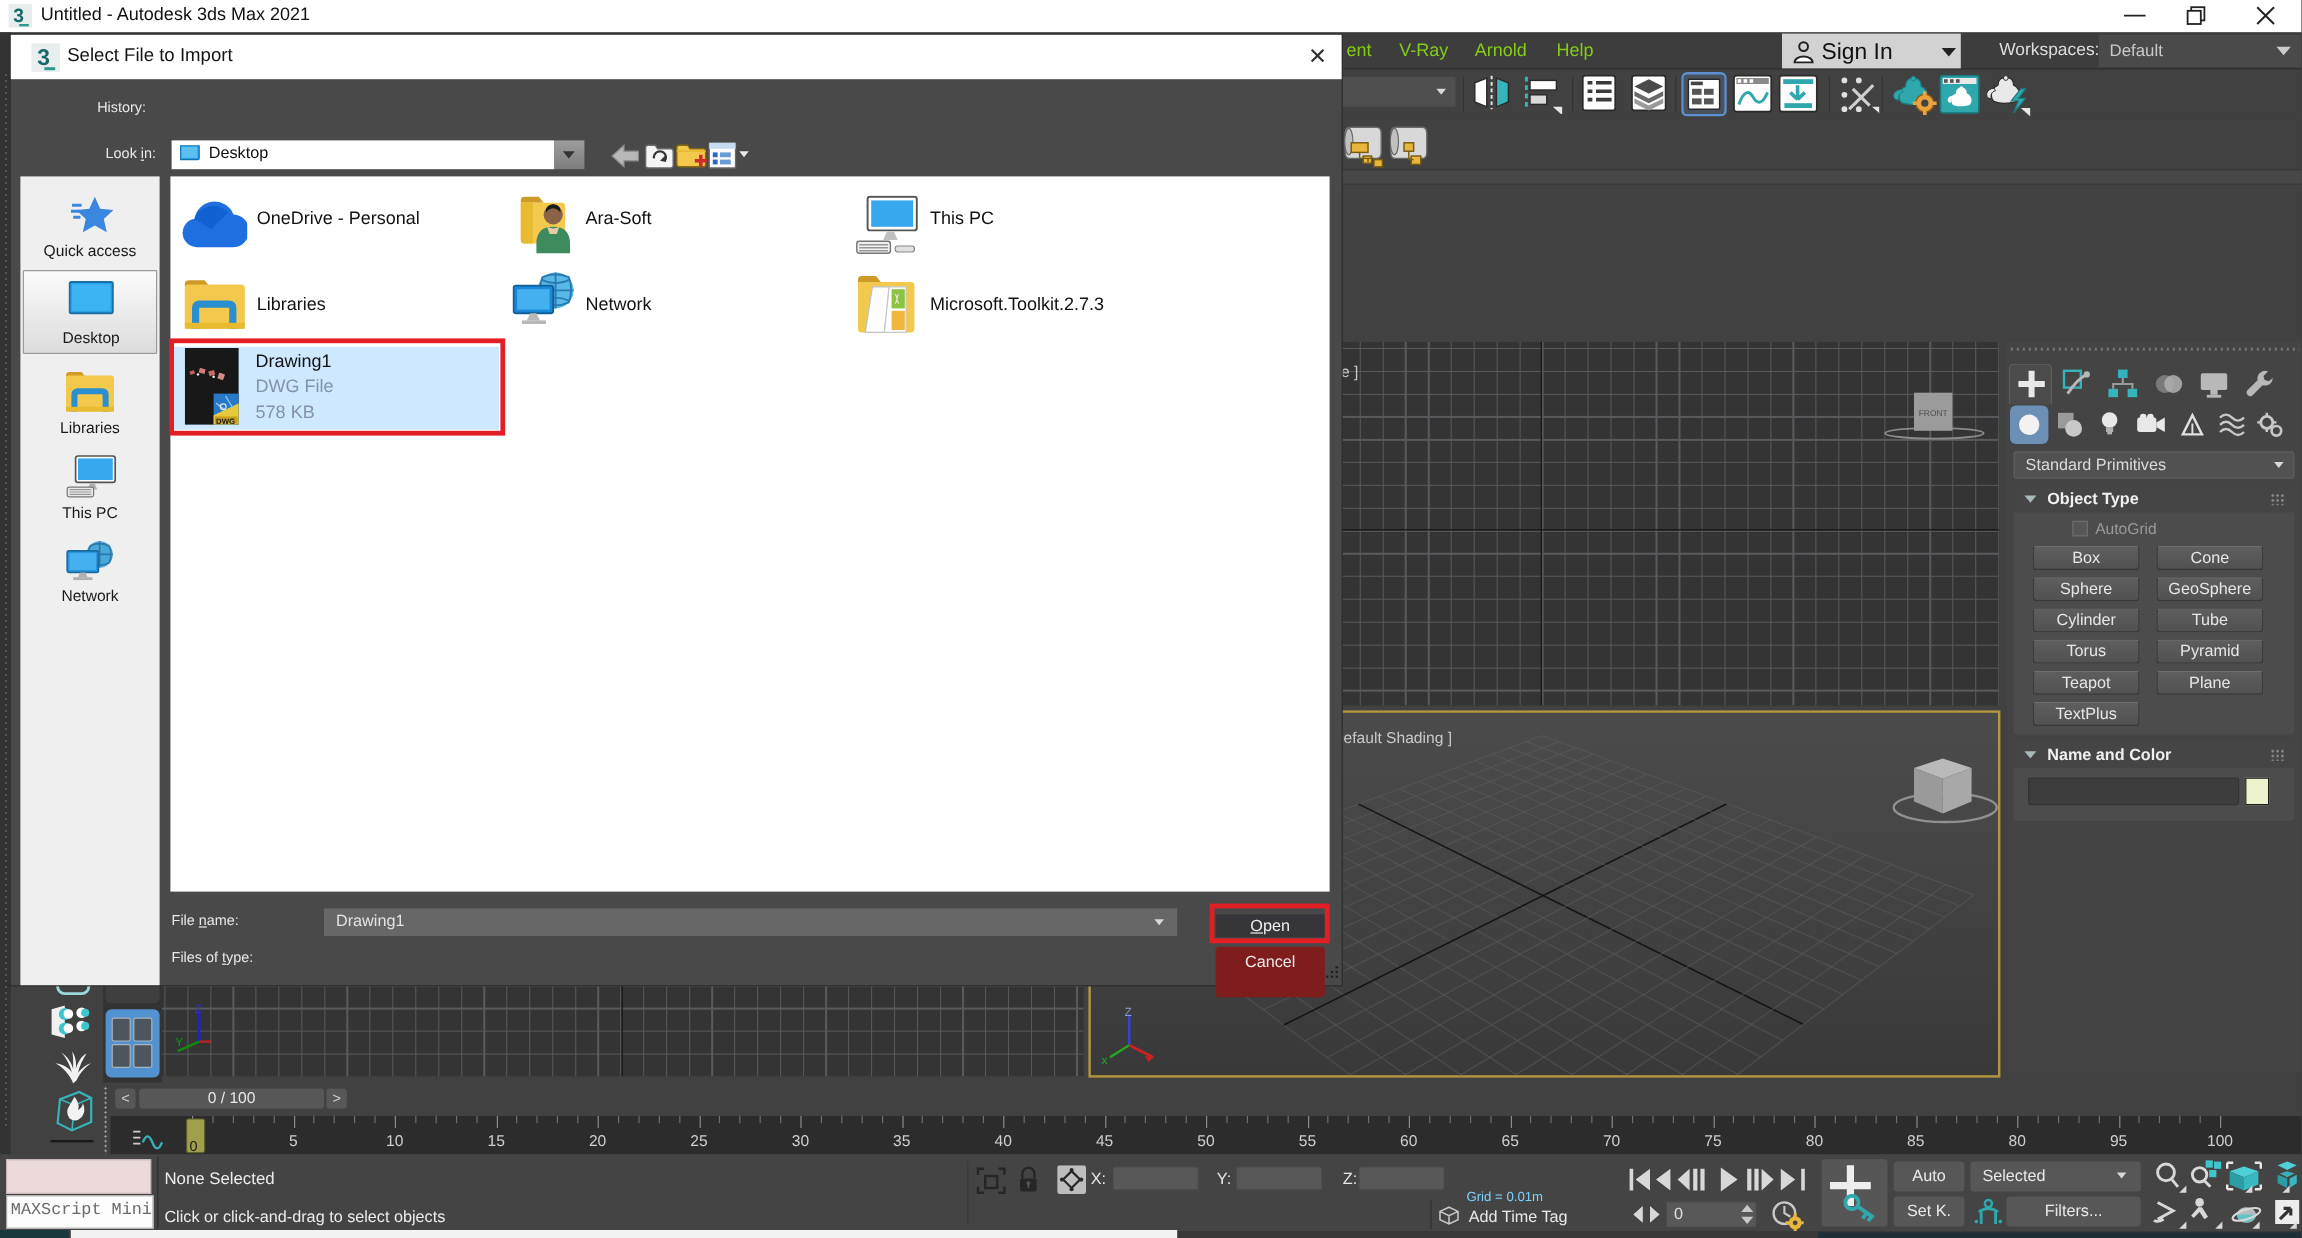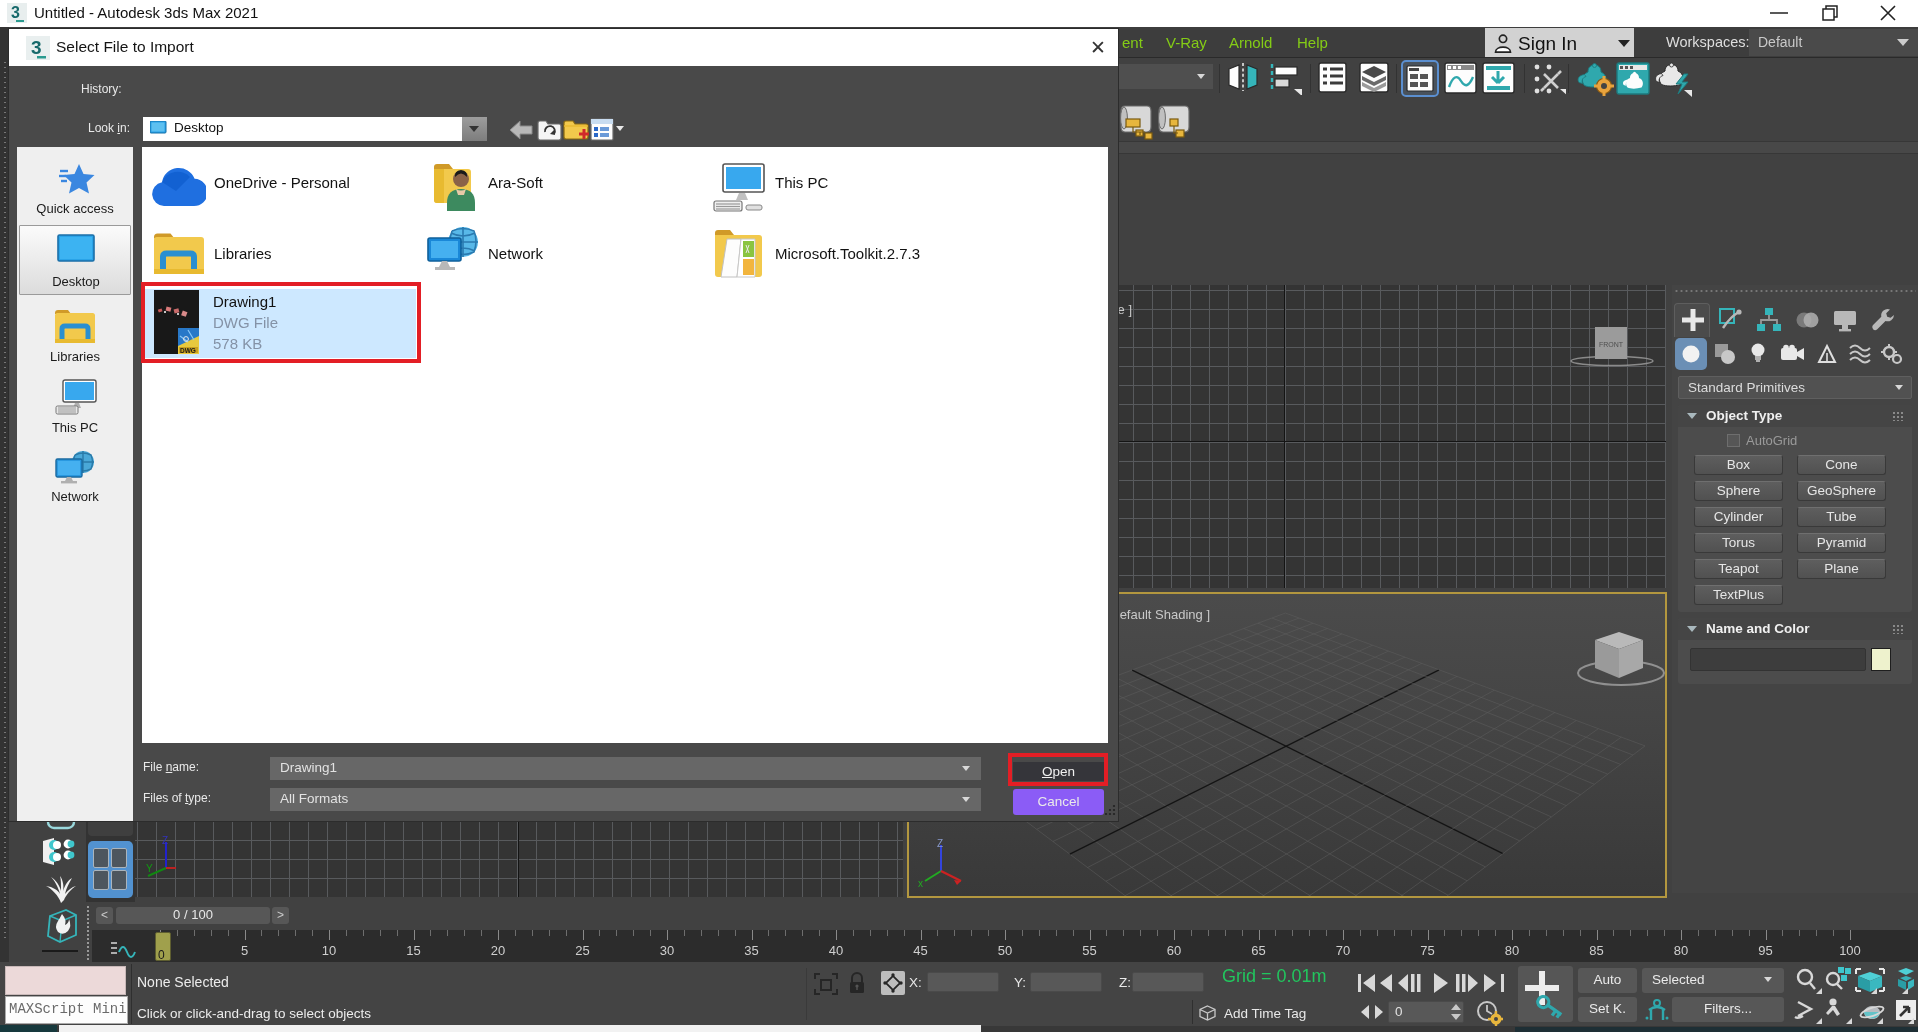--- a/index.html
+++ b/index.html
@@ -613,21 +613,21 @@
         <circle cx="4" cy="12" r="1.7"></circle>
         <circle cx="20" cy="12" r="1.7"></circle>
       </g>
     </svg>
     <div class="txt" style="left:909px;top:13px;font-size:13.5px;color:#e8e8e8">X:</div>
     <div class="sfield" style="left:927px;top:10px;width:72px;height:20px"></div>
     <div class="txt" style="left:1014px;top:13px;font-size:13.5px;color:#e8e8e8">Y:</div>
     <div class="sfield" style="left:1030px;top:10px;width:72px;height:20px"></div>
     <div class="txt" style="left:1119px;top:13px;font-size:13.5px;color:#e8e8e8">Z:</div>
     <div class="sfield" style="left:1132px;top:10px;width:72px;height:20px"></div>
-    <div class="txt" style="left:1222px;top:4px;font-size:18px;color:#22c55e">Grid = 0.01m</div>
+    <div class="txt" style="left:1222px;top:30px;font-size:11px;color:#7dd3fc">Grid = 0.01m</div>
     <div class="abs" style="left:1192px;top:38px;width:1px;height:24px;background:#2f2f2f"></div>
     <svg class="abs" style="left:1199px;top:43px" width="17" height="16" viewBox="0 0 17 16">
 <path d="M8.5 1 L16 4.5 L16 11.5 L8.5 15 L1 11.5 L1 4.5 Z M1 4.5 L8.5 8 L16 4.5 M8.5 8 L8.5 15" fill="none" stroke="#c8c8c8" stroke-width="1.3"></path>
     </svg>
     <div class="txt" style="left:1224px;top:44px;font-size:13.5px;color:#e8e8e8">Add Time Tag</div>
     <svg class="abs" style="left:1356px;top:8px" width="150" height="26" viewBox="0 0 150 26">
 <g fill="#d8d8d8">
         <path d="M2 4 v18 h3 v-18 z M19 4 l-12 9 l12 9 z M36 4 l-12 9 l12 9 z"></path>
 <path d="M52 4 l-10 9 l10 9 z M55 4 h3.5 v18 h-3.5 z M61 4 h3.5 v18 h-3.5 z"></path>
 <path d="M78 3 l14 10 l-14 10 z"></path>
@@ -912,27 +912,23 @@
       <div class="fsub" style="left:71px;top:167px">DWG File</div>
       <div class="fsub" style="left:71px;top:188px">578 KB</div>
     </div>
  <div class="redbox" style="left:132px;top:253px;width:280px;height:81px"></div>
  <div class="dlbl" style="left:134px;top:731px">File <span style="text-decoration:underline">n</span>ame:</div>
  <div class="combo2" style="left:261px;top:728px;width:711px;height:23px">
       <div class="txt" style="left:10px;top:3px">Drawing1</div>
       <div class="cmbar" style="position:absolute;right:11px;top:9px"></div>
     </div>
  <div class="dlbl" style="left:134px;top:762px">Files of <span style="text-decoration:underline">t</span>ype:</div>
- <div class="combo2" style="left:261px;top:759px;width:711px;height:23px">
-      <div class="txt" style="left:10px;top:3px">All Formats</div>
-      <div class="cmbar" style="position:absolute;right:11px;top:9px"></div>
-    </div>
  <div class="abs" style="left:1004px;top:733px;width:91px;height:19px;background:#35353a;font-size:13.5px;color:#f0f0f0;text-align:center;line-height:19px"><span style="text-decoration:underline">O</span>pen</div>
  <div class="redbox" style="left:999px;top:724px;width:100px;height:33px"></div>
- <div class="sbtn" style="left:1004px;top:760px;width:91px;height:26px;line-height:25px;background:#8b5cf6">Cancel</div>
+ <div class="sbtn" style="left:1004px;top:760px;width:91px;height:42px;line-height:25px;background:#7f1d1d">Cancel</div>
  <svg class="abs" style="left:1095px;top:775px" width="12" height="12" viewBox="0 0 12 12">
       <g fill="#222">
         <circle cx="10" cy="2" r="1.1"></circle>
         <circle cx="6" cy="6" r="1.1"></circle>
         <circle cx="10" cy="6" r="1.1"></circle>
         <circle cx="2" cy="10" r="1.1"></circle>
         <circle cx="6" cy="10" r="1.1"></circle>
         <circle cx="10" cy="10" r="1.1"></circle>
       </g>
     </svg>

